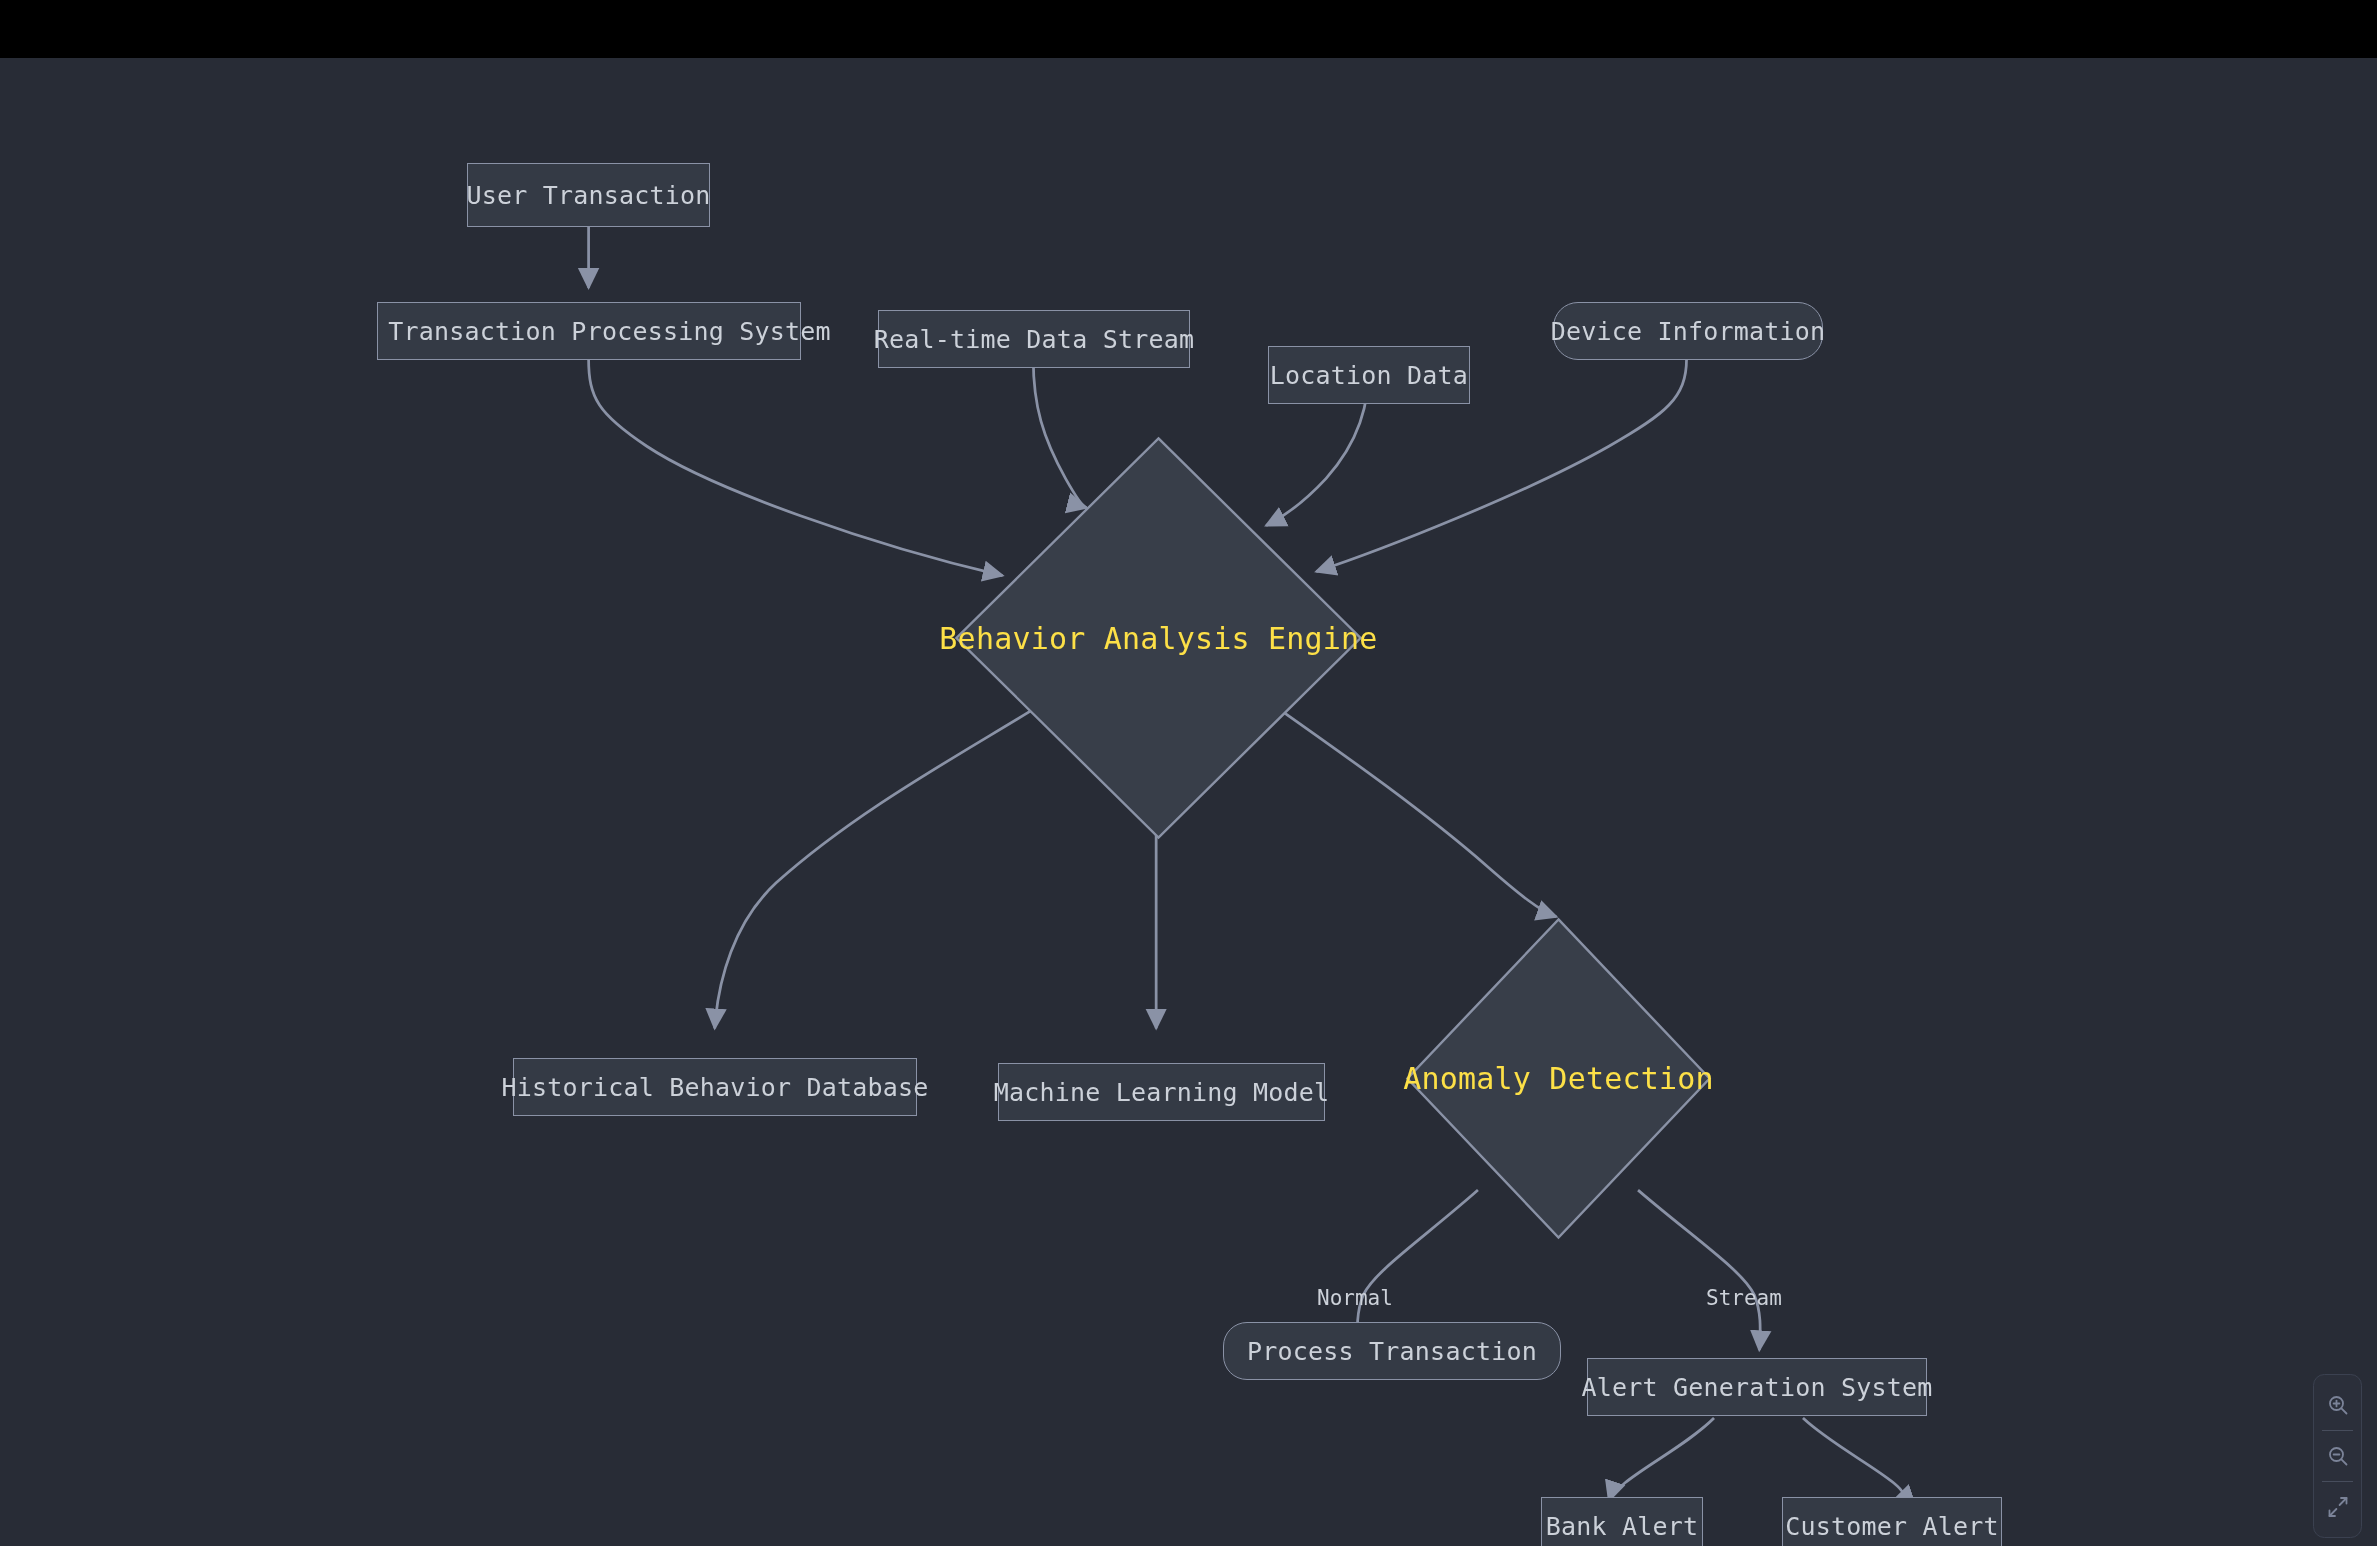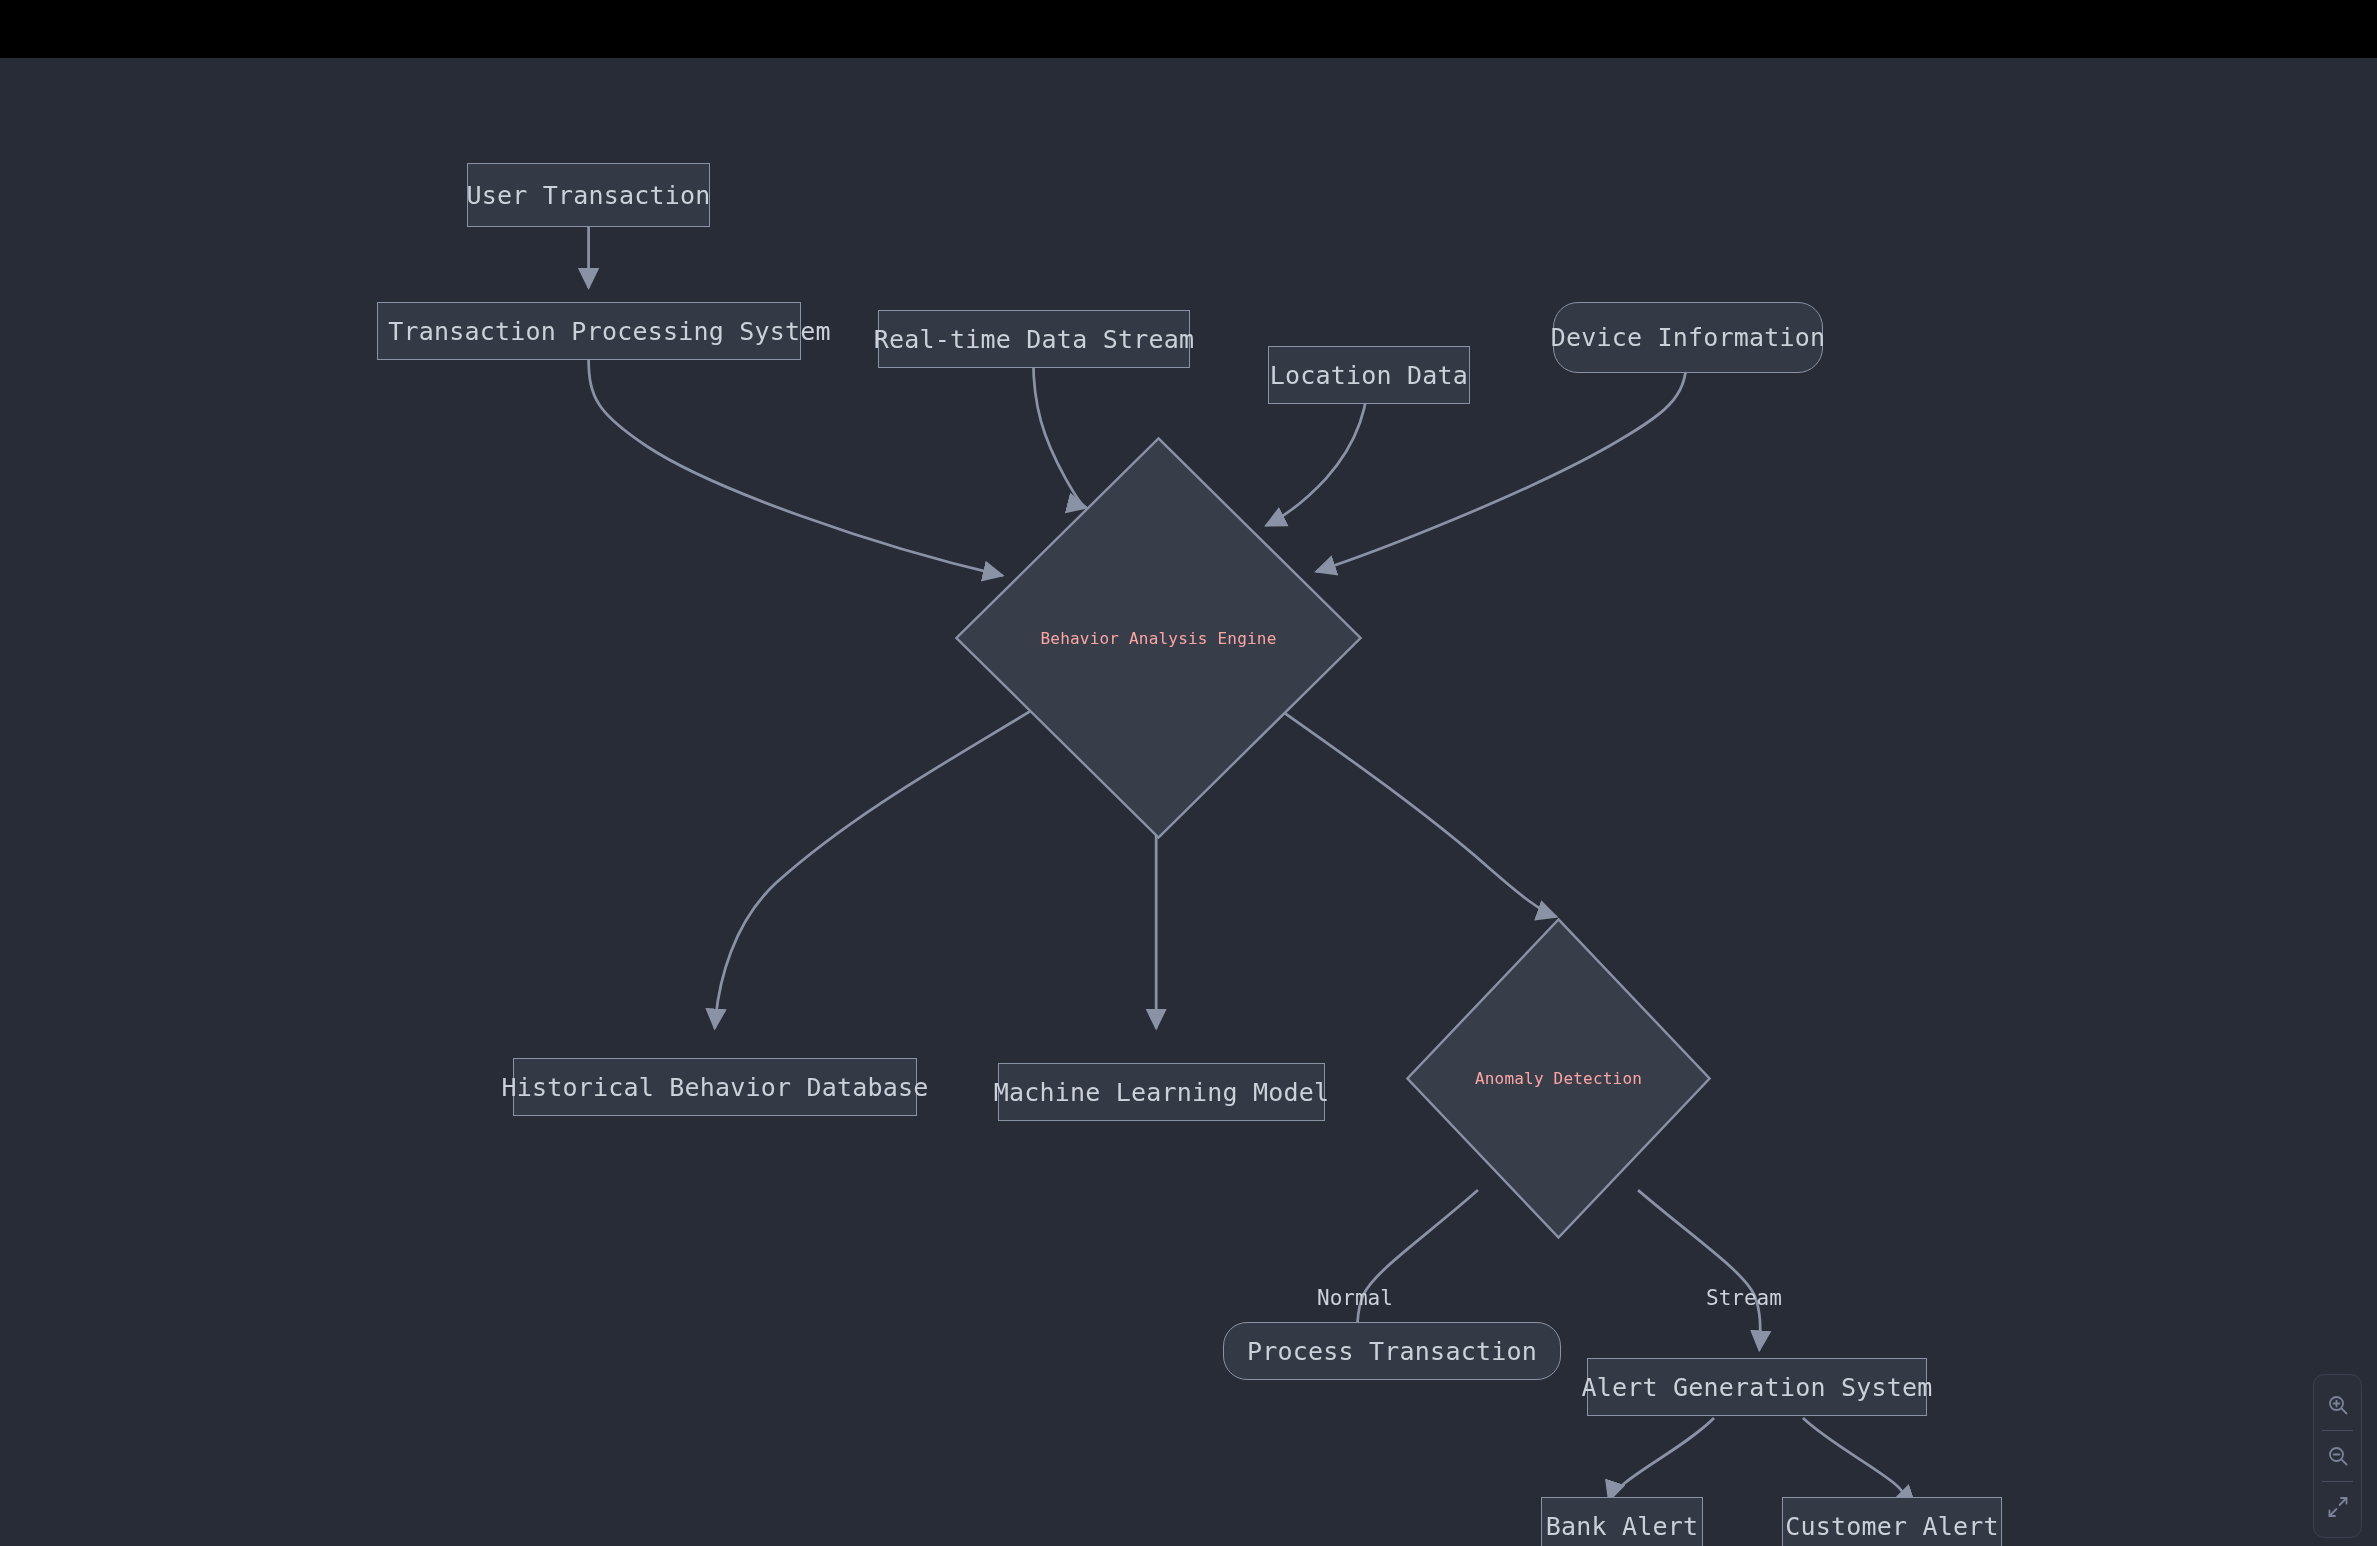--- a/index.html
+++ b/index.html
@@ -62,22 +62,22 @@
   }
   .diamond-shape {
     position: absolute;
     left: 0; top: 0;
     width: 100%;
     height: 100%;
   }
   .diamond-label {
     position: relative;
     z-index: 2;
-    color: #fca5a5;
-    font-size: 16px;
+    color: #fde047;
+    font-size: 30px;
     white-space: nowrap;
   }
   .edge-label {
     position: absolute;
     color: #ccd1d9;
     font-size: 21px;
     white-space: nowrap;
     background: transparent;
   }
   #zoom-controls {
@@ -159,21 +159,21 @@
     </div>
 
     <div class="node rect" style="left:878px; top:244px; width:312px; height:58px;margin-top:8px;">
       <span>Real-time Data Stream</span>
     </div>
 
     <div class="node rect" style="left:1268px; top:244px; width:202px; height:58px;margin-top:44px;">
       <span>Location Data</span>
     </div>
 
-    <div class="node rect" style="left:1553px; top:244px; width:270px; height:71px;border-radius:25px;">
+    <div class="node rect" style="left:1553px; top:244px; width:270px; height:58px;border-radius:25px;">
       <span>Device Information</span>
     </div>
 
     <div class="node diamond-wrap" style="left:954px; top:378px; width:409px; height:404px;">
       <svg class="diamond-shape" viewBox="0 0 506 500" preserveAspectRatio="none" xmlns="http://www.w3.org/2000/svg">
         <polygon points="253,3 503,250 253,497 3,250" fill="#383e49" stroke="#8a92a6" stroke-width="3"></polygon>
       </svg>
       <span class="diamond-label">Behavior Analysis Engine</span>
     </div>
 

